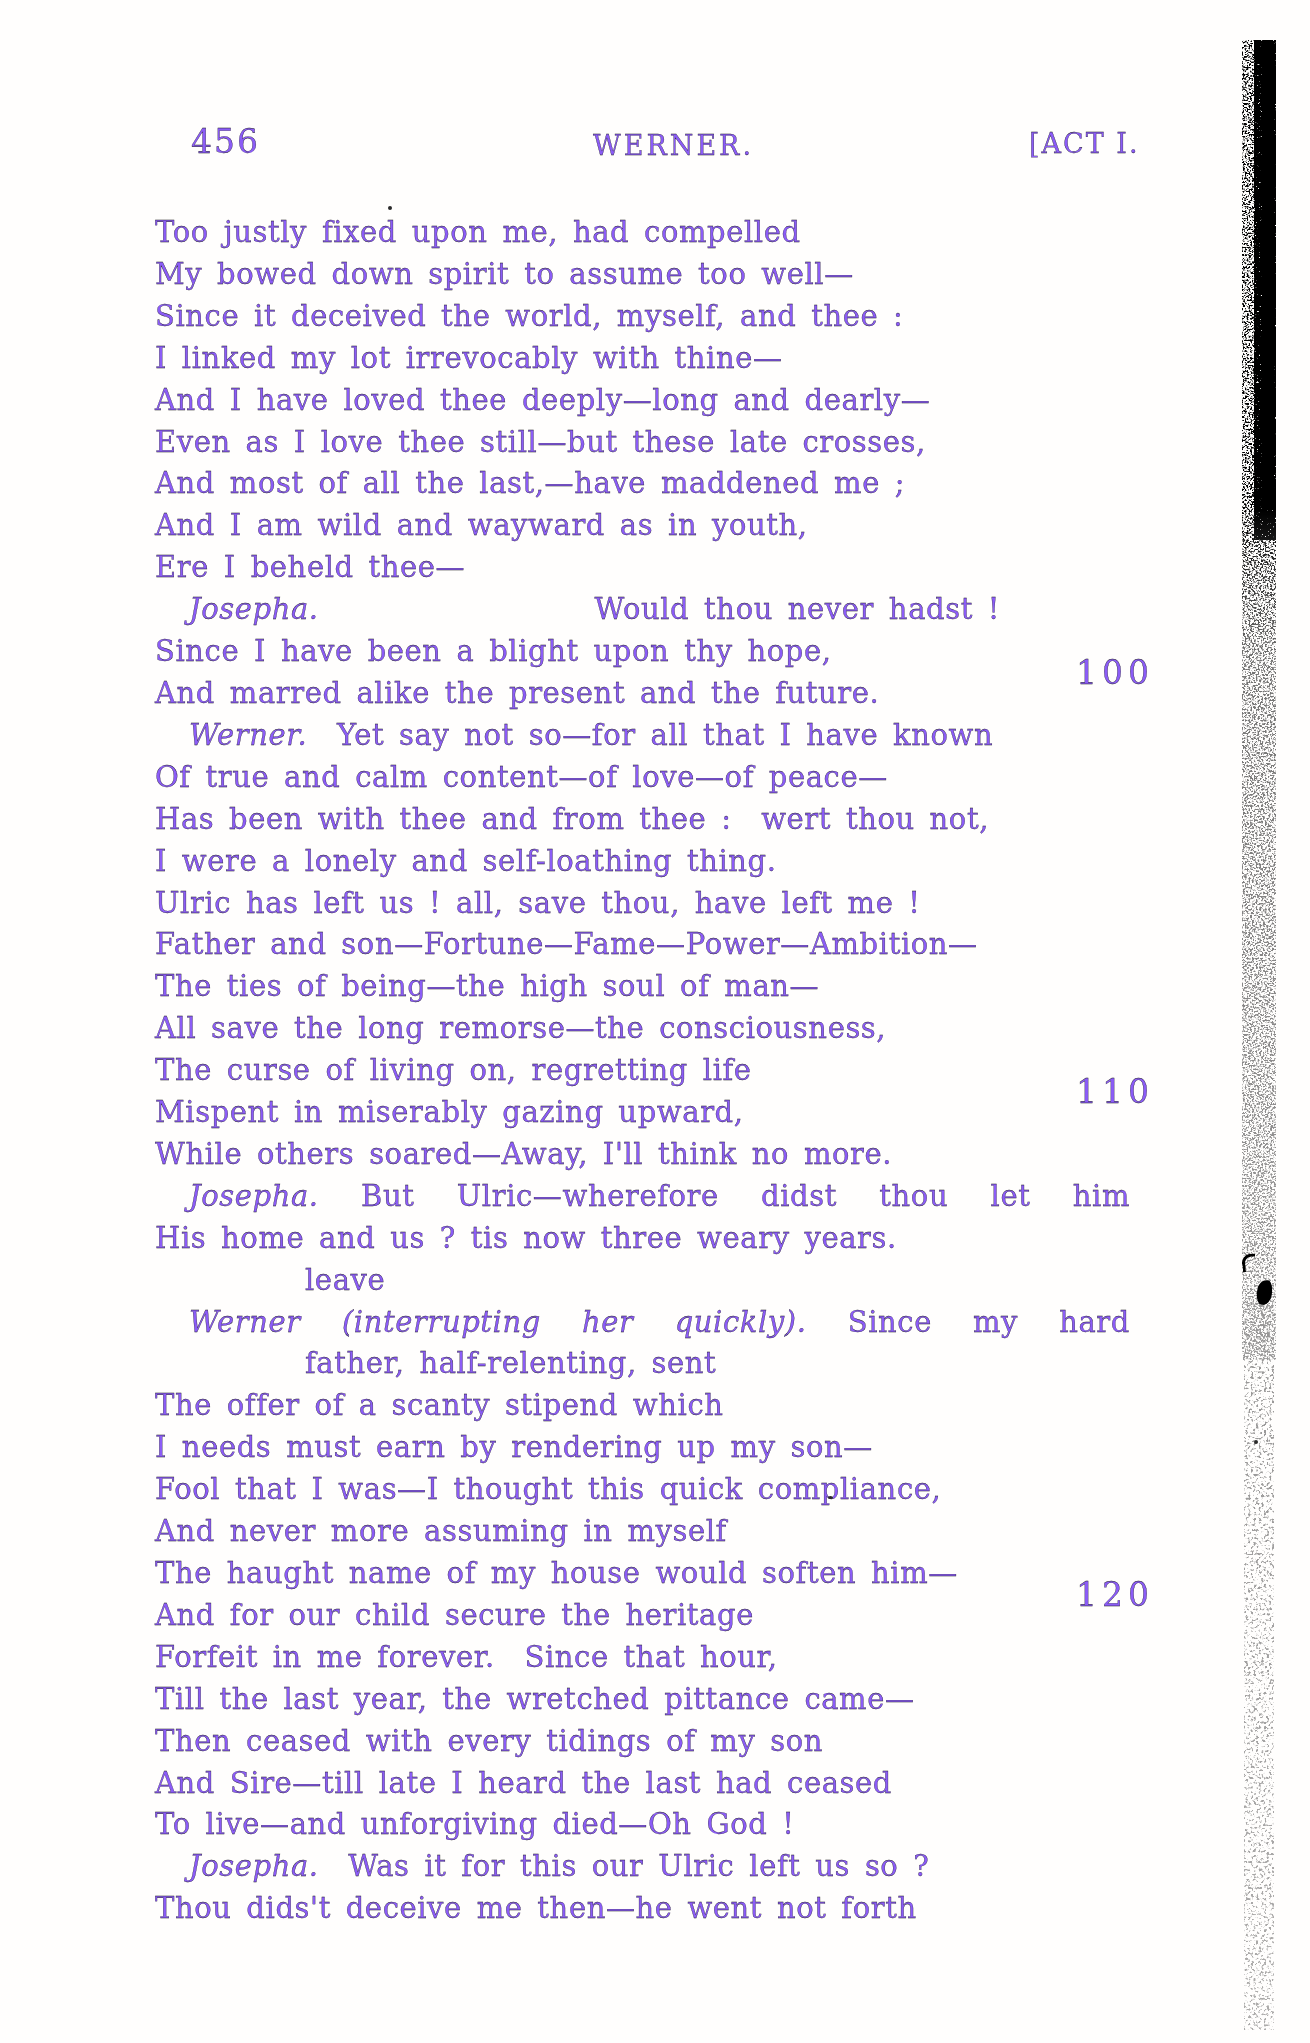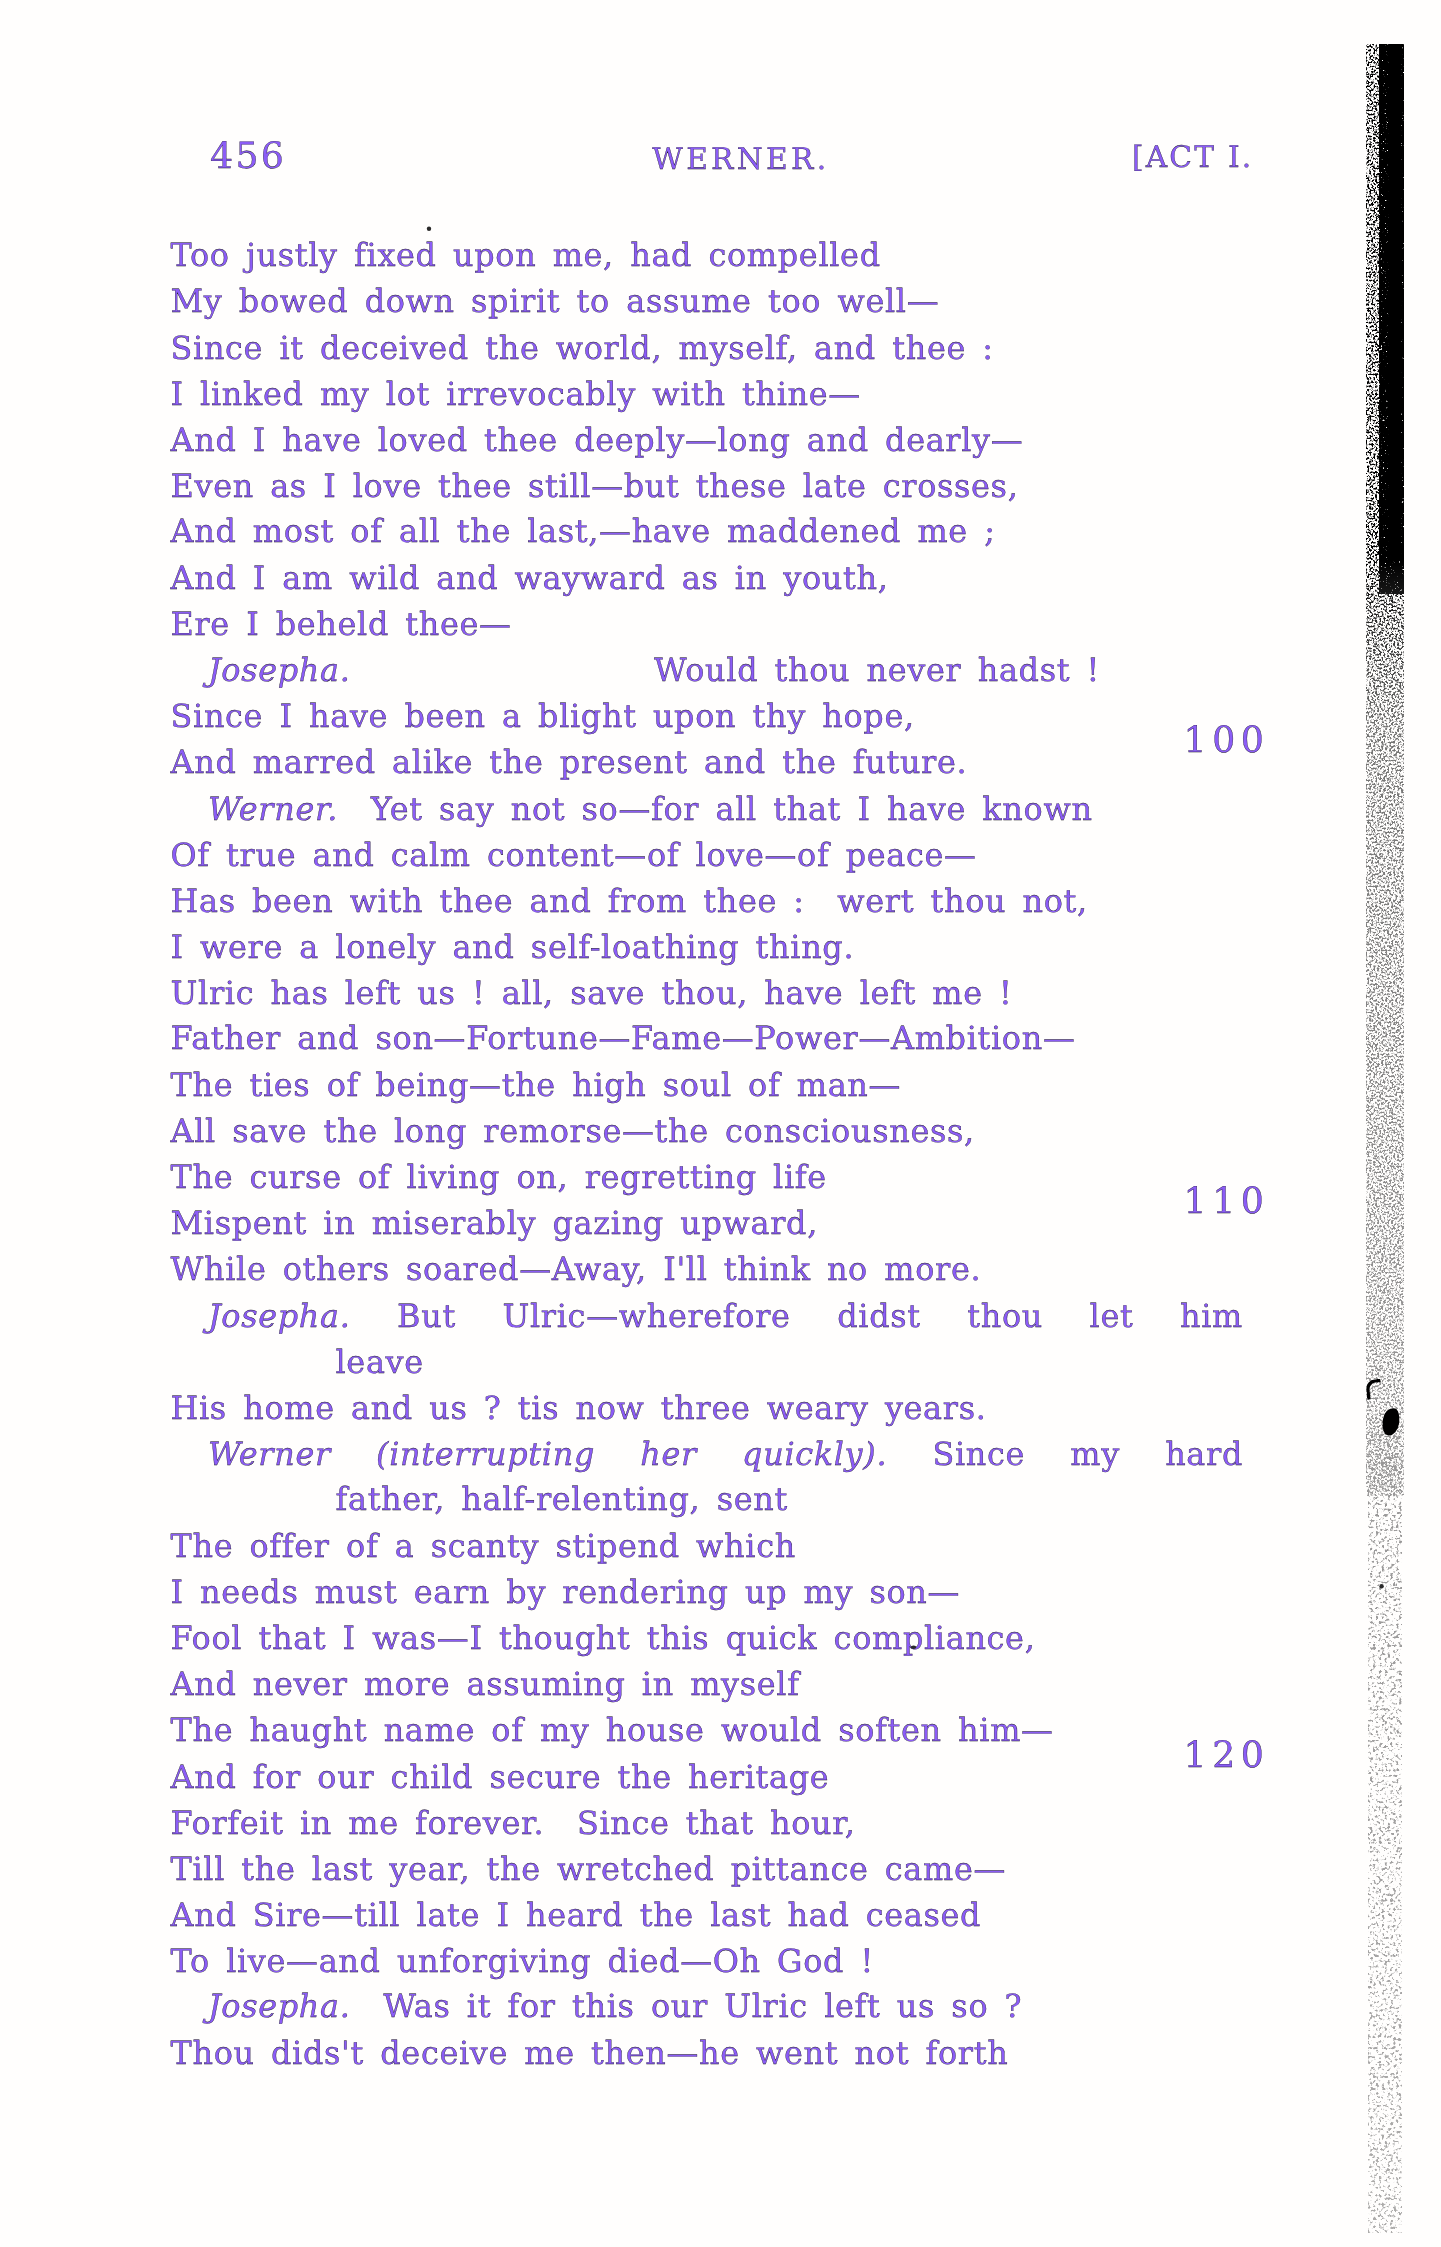--- a/index.html
+++ b/index.html
@@ -89,32 +89,33 @@
       <div class="line"><span>Has been with thee and from thee :  wert thou not,</span></div>
       <div class="line"><span>I were a lonely and self-loathing thing.</span></div>
       <div class="line"><span>Ulric has left us ! all, save thou, have left me !</span></div>
       <div class="line"><span>Father and son—Fortune—Fame—Power—Ambition—</span></div>
       <div class="line"><span>The ties of being—the high soul of man—</span></div>
       <div class="line"><span>All save the long remorse—the consciousness,</span></div>
       <div class="line"><span>The curse of living on, regretting life</span><span class="num">110</span></div>
       <div class="line"><span>Mispent in miserably gazing upward,</span></div>
       <div class="line"><span>While others soared—Away, I'll think no more.</span></div>
       <div class="line sj"><em>Josepha.</em><span> But Ulric—wherefore didst thou let him</span></div>
+      <div class="line"><span>His home and us ? tis now three weary years.</span></div>
       <div class="line cont"><span>leave</span></div>
-      <div class="line"><span>His home and us ? tis now three weary years.</span></div>
       <div class="line sj"><em>Werner (interrupting her quickly).</em><span> Since my hard</span></div>
       <div class="line cont"><span>father, half-relenting, sent</span></div>
       <div class="line"><span>The offer of a scanty stipend which</span></div>
       <div class="line"><span>I needs must earn by rendering up my son—</span></div>
       <div class="line"><span>Fool that I was—I thought this quick compliance,</span></div>
       <div class="line"><span>And never more assuming in myself</span></div>
       <div class="line"><span>The haught name of my house would soften him—</span><span class="num">120</span></div>
       <div class="line"><span>And for our child secure the heritage</span></div>
       <div class="line"><span>Forfeit in me forever.  Since that hour,</span></div>
       <div class="line"><span>Till the last year, the wretched pittance came—</span></div>
+      <div class="line"><span>Then ceased with every tidings of my son</span></div>
       <div class="line"><span>And Sire—till late I heard the last had ceased</span></div>
       <div class="line"><span>To live—and unforgiving died—Oh God !</span></div>
       <div class="line sp"><em>Josepha.</em><span>  Was it for this our Ulric left us so ?</span></div>
       <div class="line"><span>Thou dids't deceive me then—he went not forth</span></div>
     </div>
 
   <svg class="strip" width="44" height="1990">
     <defs>
       <filter id="f1" x="0" y="0" width="100%" height="100%">
         <feTurbulence type="fractalNoise" baseFrequency="0.62" numOctaves="2" seed="11"></feTurbulence>

